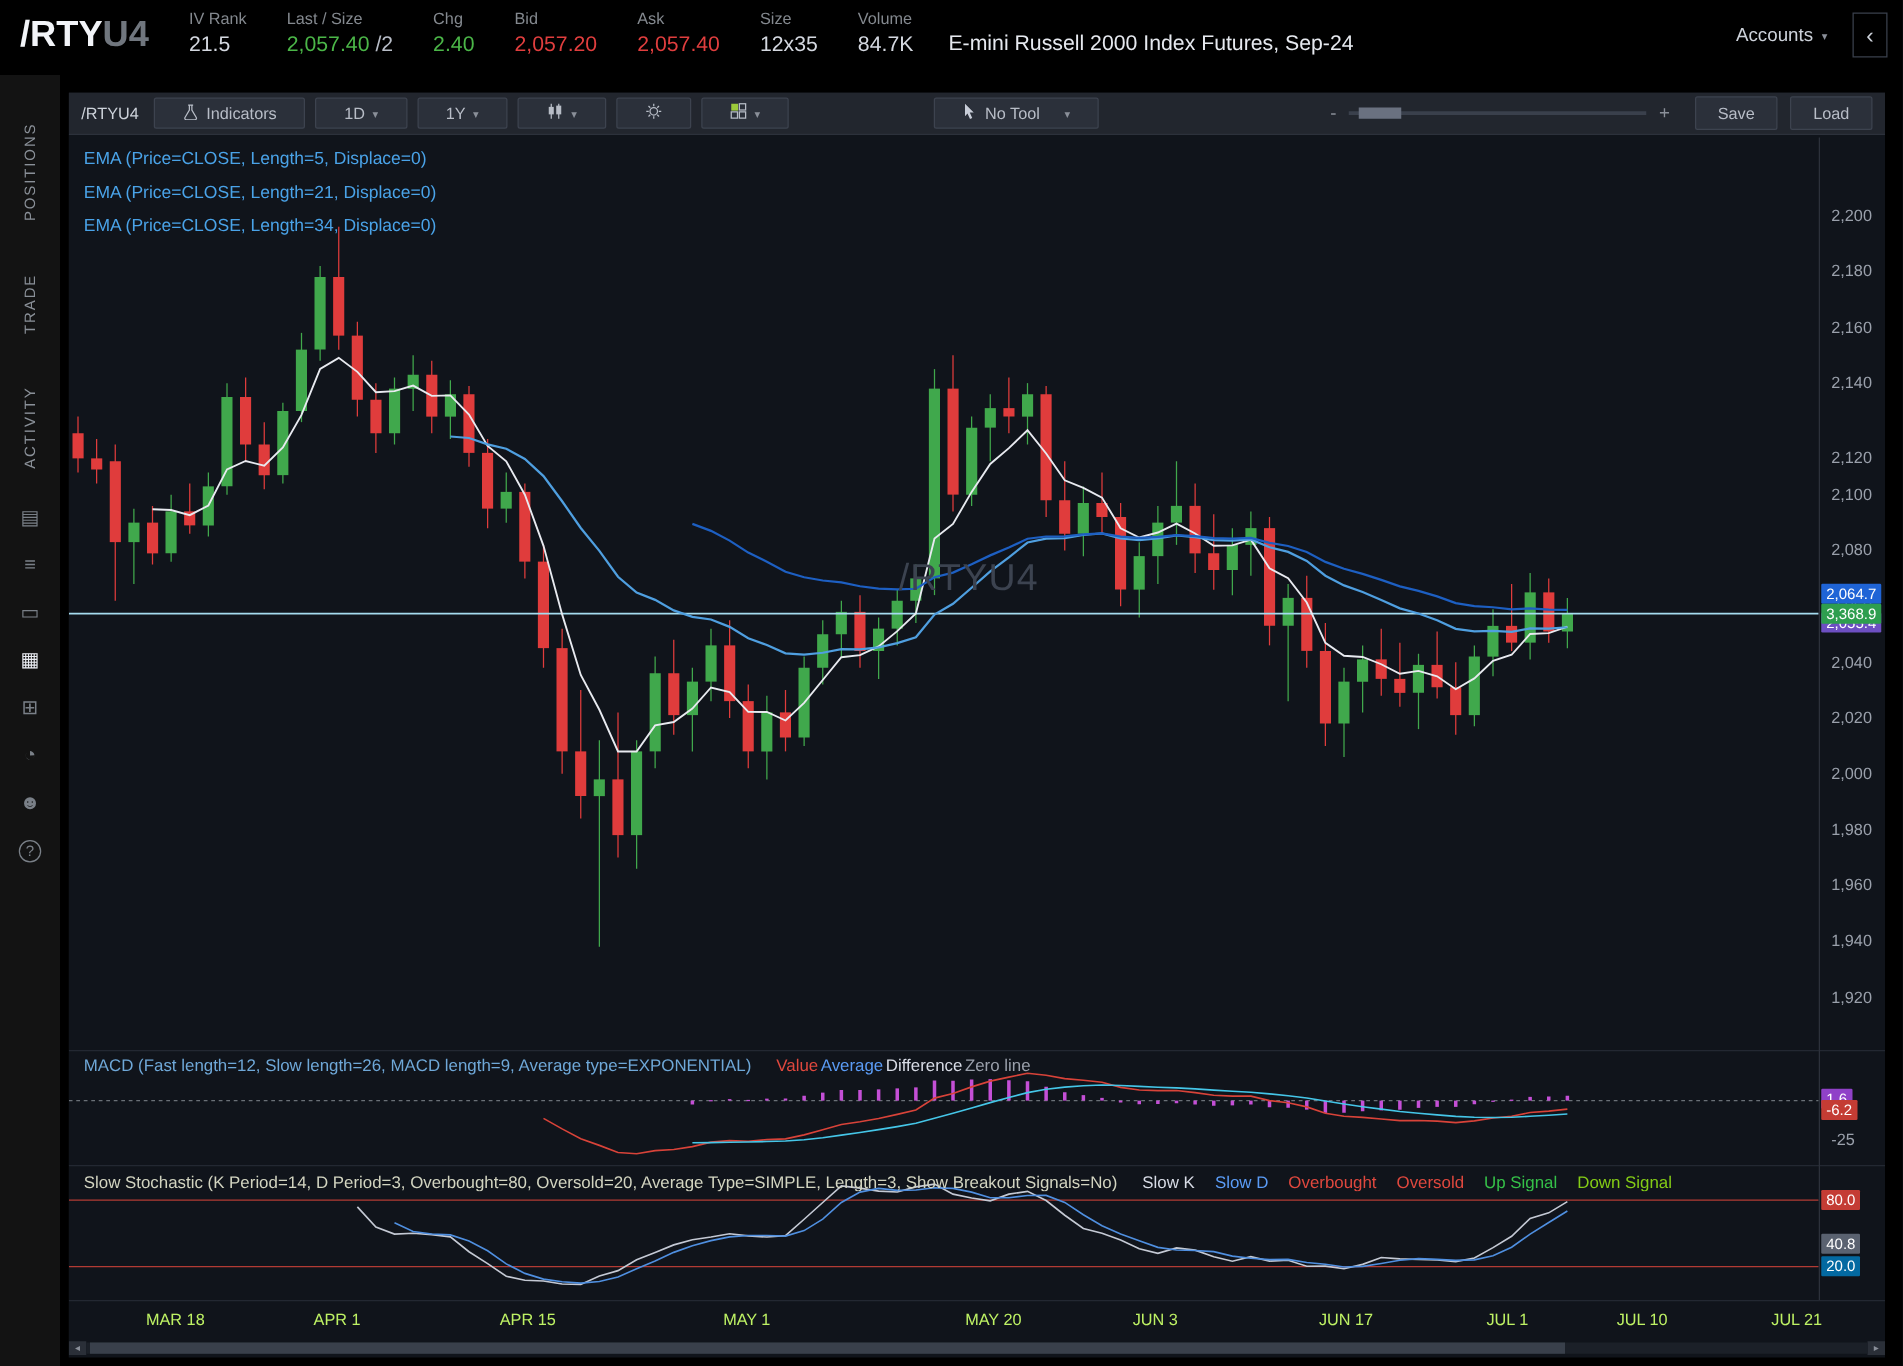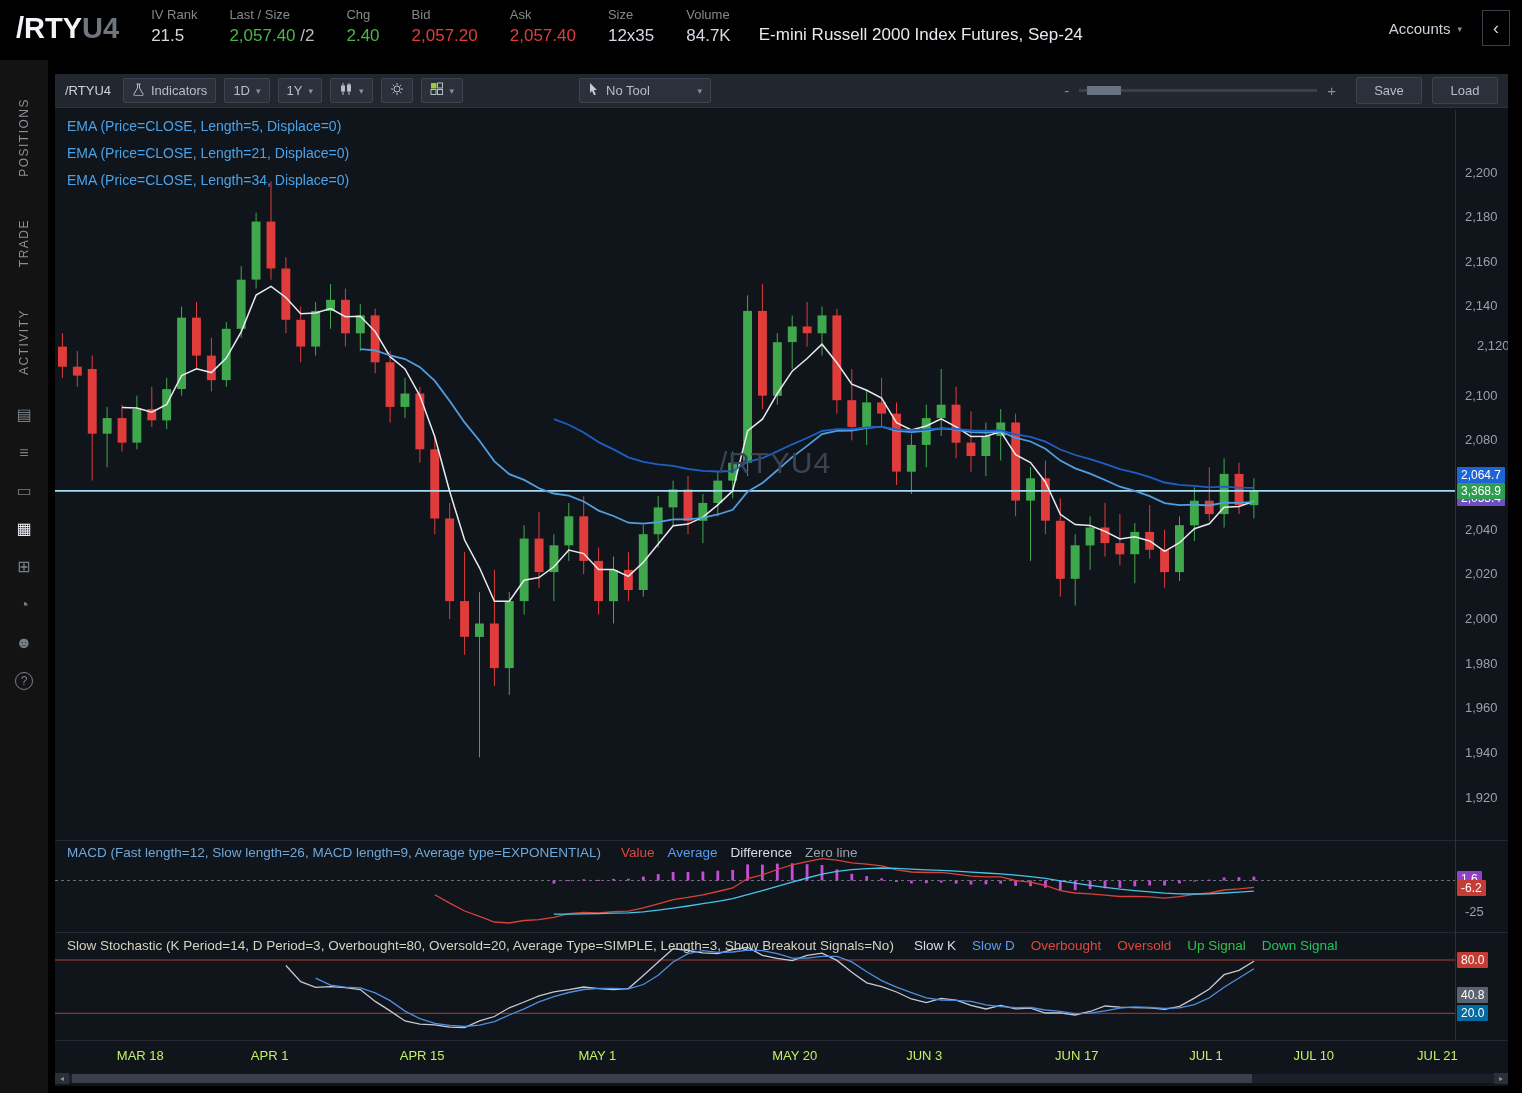--- a/index.html
+++ b/index.html
@@ -42,21 +42,21 @@
 
   
   .chart-area { position: absolute; left: 48px; top: 60px; right: 0; bottom: 0; background: #000; }
   #chart-widget { position: absolute; left: 7px; top: 14px; width: 1453px; height: 1012px; background: #10141b; overflow: hidden; }
 
   .toolbar { position: absolute; left: 0; top: 0; width: 100%; height: 34px; background: #22262e;
              border-bottom: 1px solid #2c313b; display: flex; align-items: center; padding: 0 10px; gap: 8px;
              font-size: 13px; color: #b8bdc7; }
   .tb-sym { margin-right: 4px; color: #cdd2da; }
   .tb-btn { height: 25px; background: #2b303a; border: 1px solid #3d434f; border-radius: 2px; display: flex;
-            align-items: center; gap: 6px; padding: 0 8px; cursor: pointer; white-space: nowrap; }
+            align-items: center; gap: 6px; padding: 0 22px; cursor: pointer; white-space: nowrap; }
   .no-tool { width: 132px; margin-left: 108px; }
   .zoom { display: flex; align-items: center; gap: 10px; margin-left: auto; color: #8a8f99; font-size: 15px; }
   .zoom-track { width: 238px; height: 3px; background: #3a404c; position: relative; cursor: pointer; }
   .zoom-handle { position: absolute; left: 8px; top: -3px; width: 34px; height: 9px; background: #6a7180; cursor: grab; }
   .tb-save { width: 66px; height: 27px; justify-content: center; margin-left: 12px; }
 
   svg.panel { position: absolute; left: 0; display: block; }
   #main-svg { top: 36px; }
   #macd-svg { top: 769px; }
   #stoch-svg { top: 862px; }
@@ -443,21 +443,21 @@
           <rect x="1138.0" y="37.5" width="2.8" height="1.0" fill="#c44fd6"></rect>
           <rect x="1152.9" y="36.7" width="2.8" height="1.0" fill="#c44fd6"></rect>
           <rect x="1167.7" y="34.5" width="2.8" height="3.0" fill="#c44fd6"></rect>
           <rect x="1182.6" y="34.2" width="2.8" height="3.3" fill="#c44fd6"></rect>
           <rect x="1197.5" y="33.6" width="2.8" height="3.9" fill="#c44fd6"></rect>
           <path d="M379.8,51.7L394.7,60.1L409.6,68.0L424.5,73.3L439.4,79.0L454.3,80.0L469.1,77.5L484.0,76.6L498.9,74.3L513.8,70.7L528.7,69.5L543.6,70.0L558.5,68.7L573.4,68.1L588.3,64.9L603.2,60.8L618.1,56.6L633.0,54.4L647.9,51.8L662.8,48.5L677.7,45.0L692.6,35.5L707.4,31.8L722.3,26.5L737.2,21.9L752.1,18.7L767.0,15.6L781.9,17.2L796.8,19.9L811.7,21.2L826.6,22.8L841.5,26.9L856.4,29.0L871.3,29.5L886.2,29.4L901.1,31.1L916.0,33.2L930.9,33.9L945.7,33.9L960.6,37.5L975.5,39.2L990.4,42.5L1005.3,47.6L1020.2,50.0L1035.1,50.9L1050.0,52.2L1064.9,53.5L1079.8,53.4L1094.7,53.9L1109.6,55.1L1124.5,53.7L1139.4,51.4L1154.3,50.0L1169.1,47.0L1184.0,45.9L1198.9,44.3" fill="none" stroke="#d84339" stroke-width="1.3"></path>
           <path d="M498.9,71.2L513.8,71.1L528.7,70.8L543.6,70.6L558.5,70.2L573.4,69.8L588.3,68.8L603.2,67.2L618.1,65.1L633.0,63.0L647.9,60.7L662.8,58.3L677.7,55.6L692.6,51.6L707.4,47.6L722.3,43.4L737.2,39.1L752.1,35.0L767.0,31.1L781.9,28.4L796.8,26.7L811.7,25.6L826.6,25.0L841.5,25.4L856.4,26.1L871.3,26.8L886.2,27.3L901.1,28.1L916.0,29.1L930.9,30.0L945.7,30.8L960.6,32.1L975.5,33.6L990.4,35.4L1005.3,37.8L1020.2,40.2L1035.1,42.4L1050.0,44.3L1064.9,46.2L1079.8,47.6L1094.7,48.9L1109.6,50.1L1124.5,50.8L1139.4,51.0L1154.3,50.8L1169.1,50.0L1184.0,49.2L1198.9,48.2" fill="none" stroke="#45c6e8" stroke-width="1.3"></path>
         </svg>
       <div class="panel-row" style="left:12px;top:771px">
         <span id="macd-title" style="color: rgb(111, 168, 216);">MACD (Fast length=12, Slow length=26, MACD length=9, Average type=EXPONENTIAL)</span>
-        <span id="macd-legend" style="display:flex;gap:13px">
+        <span id="macd-legend" style="display:flex;gap:2px">
             <span class="legend-item" style="color: rgb(224, 72, 62);">Value</span>
             <span class="legend-item" style="color: rgb(91, 156, 246);">Average</span>
             <span class="legend-item" style="color: rgb(216, 220, 230);">Difference</span>
             <span class="legend-item" style="color: rgb(154, 160, 171);">Zero line</span>
           </span>
       </div>
 
       <div class="sep" style="top:858px"></div>
 
       <svg id="stoch-svg" class="panel" width="1400" height="104">
@@ -467,33 +467,33 @@
           <path d="M260.6,42.2L275.5,49.2L290.4,51.2L305.3,51.9L320.2,56.8L335.1,64.6L350.0,75.1L364.9,82.7L379.8,87.3L394.7,89.4L409.6,90.5L424.5,89.2L439.4,85.6L454.3,79.0L469.1,72.8L484.0,65.9L498.9,60.6L513.8,56.5L528.7,53.5L543.6,52.4L558.5,52.4L573.4,52.9L588.3,48.5L603.2,39.3L618.1,26.0L633.0,17.7L647.9,14.7L662.8,16.3L677.7,16.0L692.6,14.2L707.4,14.7L722.3,17.7L737.2,22.2L752.1,22.2L767.0,20.4L781.9,20.3L796.8,25.9L811.7,35.8L826.6,44.6L841.5,51.2L856.4,56.6L871.3,61.9L886.2,64.0L901.1,64.4L916.0,65.3L930.9,68.9L945.7,70.6L960.6,71.7L975.5,71.5L990.4,74.0L1005.3,75.4L1020.2,77.6L1035.1,77.1L1050.0,74.8L1064.9,72.2L1079.8,70.9L1094.7,71.5L1109.6,72.3L1124.5,71.9L1139.4,68.6L1154.3,61.8L1169.1,51.3L1184.0,42.0L1198.9,32.8" fill="none" stroke="#4f8fe0" stroke-width="1.3"></path>
         </svg>
       <div class="panel-row" style="left:12px;top:864px">
         <span id="stoch-title" style="color: rgb(210, 212, 192);">Slow Stochastic (K Period=14, D Period=3, Overbought=80, Oversold=20, Average Type=SIMPLE, Length=3, Show Breakout Signals=No)</span>
         <span id="stoch-legend" style="display:flex;gap:16px">
             <span class="legend-item" style="color: rgb(216, 220, 230);">Slow K</span>
             <span class="legend-item" style="color: rgb(91, 156, 246);">Slow D</span>
             <span class="legend-item" style="color: rgb(224, 72, 62);">Overbought</span>
             <span class="legend-item" style="color: rgb(224, 72, 62);">Oversold</span>
             <span class="legend-item" style="color: rgb(53, 192, 72);">Up Signal</span>
-            <span class="legend-item" style="color: #22c55e;">Down Signal</span>
+            <span class="legend-item" style="color: #84cc16;">Down Signal</span>
           </span>
       </div>
 
       <div class="sep" style="top:966px"></div>
 
       <div class="axis-line"></div>
       <div id="axis-layer">
           <div class="price-tick" style="top: 90.5076px;">2,200</div>
           <div class="price-tick" style="top: 135.156px;">2,180</div>
           <div class="price-tick" style="top: 179.804px;">2,160</div>
           <div class="price-tick" style="top: 224.453px;">2,140</div>
-          <div class="price-tick" style="top: 264px; margin-left: 12px;">2,120</div>
+          <div class="price-tick" style="top: 284px;">2,120</div>
           <div class="price-tick" style="top: 313.749px;">2,100</div>
           <div class="price-tick" style="top: 358.398px;">2,080</div>
           <div class="price-tick" style="top: 403.046px;">2,060</div>
           <div class="price-tick" style="top: 447.694px;">2,040</div>
           <div class="price-tick" style="top: 492.343px;">2,020</div>
           <div class="price-tick" style="top: 536.991px;">2,000</div>
           <div class="price-tick" style="top: 581.639px;">1,980</div>
           <div class="price-tick" style="top: 626.287px;">1,960</div>
           <div class="price-tick" style="top: 670.936px;">1,940</div>
           <div class="price-tick" style="top: 715.584px;">1,920</div>

